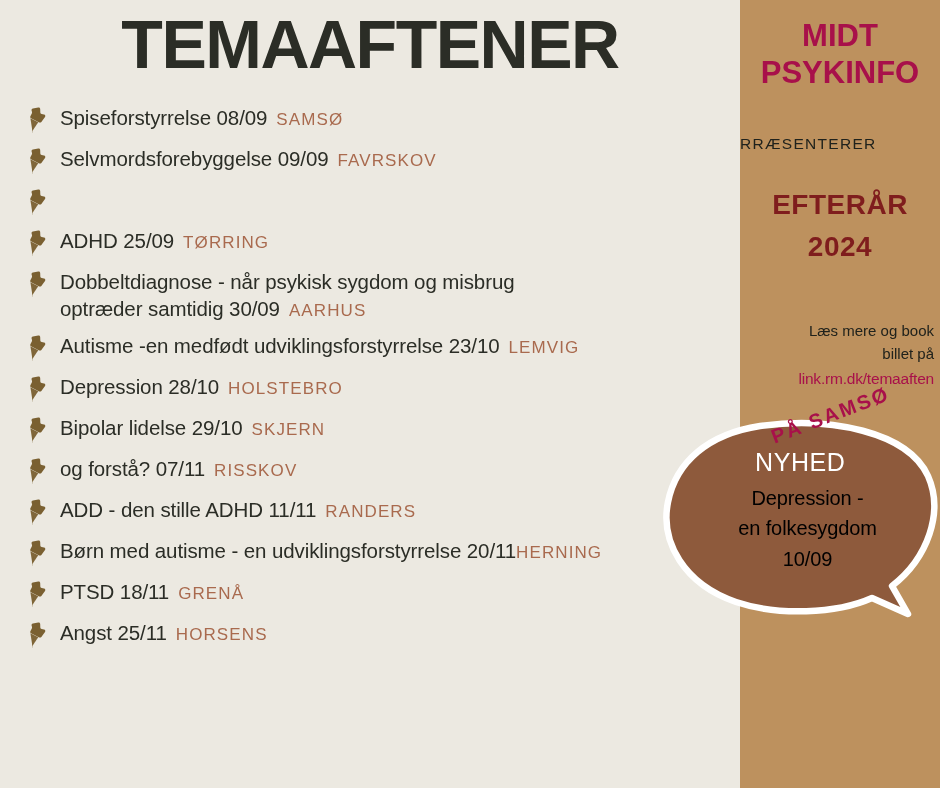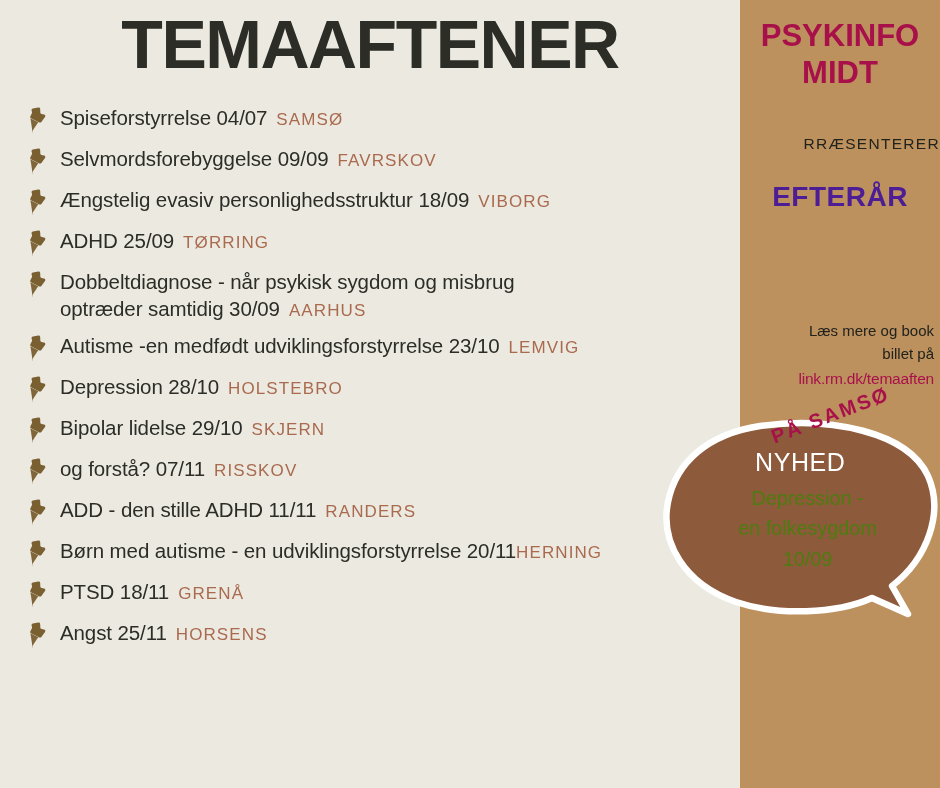--- a/index.html
+++ b/index.html
@@ -79,29 +79,30 @@
     background:#BD915E;
   }
   #brand-block{
     position:absolute;left:0;top:18px;width:200px;text-align:center;
   }
   .brand-line{
     font-weight:bold;font-size:31px;line-height:1.18;
     color:#A8104A;letter-spacing:0px;
   }
   #presents{
-    position:absolute;left:0;top:135px;width:200px;text-align:right;
+    position:absolute;left:0;top:135px;width:200px;text-align:left;
     font-size:15.5px;letter-spacing:1.3px;color:#20221C;font-weight:normal;
   }
   #season-block{
     position:absolute;left:0;top:180px;width:200px;text-align:center;
   }
   .season-line{
-    font-weight:bold;font-size:28px;line-height:1.2;color:#4c1d95;
+    font-weight:bold;font-size:28px;line-height:1.2;color:#7f1d1d;
     letter-spacing:0.5px;
+    margin-top:8px;
   }
   #booking{
     position:absolute;left:6px;top:320px;width:188px;text-align:right;
     font-size:15px;line-height:1.52;color:#20221C;
   }
   #booking .booking-url{
     display:block;color:#A8104A;font-size:15.5px;letter-spacing:-0.2px;margin-top:1px;
     white-space:nowrap;
   }
 
@@ -112,21 +113,21 @@
   }
   #bubble-svg{position:absolute;left:0;top:0;}
   #bubble-content{
     position:absolute;left:40px;top:30px;width:215px;text-align:center;
   }
   #nyhed-label{
     font-size:25px;color:#FFFFFF;letter-spacing:0.6px;
     text-align:left;margin-left:55px;margin-bottom:6px;
   }
   .bubble-line{
-    font-size:20px;color:#4d7c0f;line-height:1.52;letter-spacing:-0.1px;
+    font-size:20px;color:#000000;line-height:1.52;letter-spacing:-0.1px;
   }
   #samso-badge{
     position:absolute;left:768px;top:427px;
     transform:rotate(-21deg);
     transform-origin:left top;
     font-size:20px;font-weight:bold;color:#A8104A;
     letter-spacing:2.3px;
     white-space:nowrap;
   }
 </style>
@@ -143,21 +144,21 @@
         <div class="event-row">
           <div class="pin-wrap">
             <svg class="pin-icon" width="24" height="26" viewBox="0 0 24 26" xmlns="http://www.w3.org/2000/svg">
       <g transform="rotate(-18 12 12)" fill="#7A6031">
         <path d="M8.5 2.2 C 8.5 1.1 9.3 0.4 10.4 0.5 L 15.8 1.1 C 16.9 1.2 17.5 2.1 17.2 3.1 L 16.2 6.6 C 16.0 7.4 16.3 8.0 17.0 8.4 L 19.1 9.6 C 20.2 10.2 20.3 11.5 19.3 12.2 L 14.3 15.8 C 13.6 16.3 12.7 16.2 12.1 15.6 L 5.6 9.2 C 5.0 8.6 5.0 7.7 5.6 7.1 L 8.0 4.6 C 8.4 4.2 8.5 3.8 8.5 3.2 Z"></path>
         <path d="M5.0 9.0 L 11.2 15.2 L 3.0 21.6 Z" opacity="0.95"></path>
         <path d="M6.6 14.6 L 2.0 24.6 L 4.9 16.0 Z"></path>
       </g>
     </svg>
           </div>
-          <div class="event-text"><span>Spiseforstyrrelse 04/07</span><span class="city">SAMSØ</span></div>
+          <div class="event-text"><span>Spiseforstyrrelse 08/09</span><span class="city">SAMSØ</span></div>
         </div>
         <div class="event-row">
           <div class="pin-wrap">
             <svg class="pin-icon" width="24" height="26" viewBox="0 0 24 26" xmlns="http://www.w3.org/2000/svg">
       <g transform="rotate(-18 12 12)" fill="#7A6031">
         <path d="M8.5 2.2 C 8.5 1.1 9.3 0.4 10.4 0.5 L 15.8 1.1 C 16.9 1.2 17.5 2.1 17.2 3.1 L 16.2 6.6 C 16.0 7.4 16.3 8.0 17.0 8.4 L 19.1 9.6 C 20.2 10.2 20.3 11.5 19.3 12.2 L 14.3 15.8 C 13.6 16.3 12.7 16.2 12.1 15.6 L 5.6 9.2 C 5.0 8.6 5.0 7.7 5.6 7.1 L 8.0 4.6 C 8.4 4.2 8.5 3.8 8.5 3.2 Z"></path>
         <path d="M5.0 9.0 L 11.2 15.2 L 3.0 21.6 Z" opacity="0.95"></path>
         <path d="M6.6 14.6 L 2.0 24.6 L 4.9 16.0 Z"></path>
       </g>
     </svg>
@@ -167,21 +168,20 @@
         <div class="event-row">
           <div class="pin-wrap">
             <svg class="pin-icon" width="24" height="26" viewBox="0 0 24 26" xmlns="http://www.w3.org/2000/svg">
       <g transform="rotate(-18 12 12)" fill="#7A6031">
         <path d="M8.5 2.2 C 8.5 1.1 9.3 0.4 10.4 0.5 L 15.8 1.1 C 16.9 1.2 17.5 2.1 17.2 3.1 L 16.2 6.6 C 16.0 7.4 16.3 8.0 17.0 8.4 L 19.1 9.6 C 20.2 10.2 20.3 11.5 19.3 12.2 L 14.3 15.8 C 13.6 16.3 12.7 16.2 12.1 15.6 L 5.6 9.2 C 5.0 8.6 5.0 7.7 5.6 7.1 L 8.0 4.6 C 8.4 4.2 8.5 3.8 8.5 3.2 Z"></path>
         <path d="M5.0 9.0 L 11.2 15.2 L 3.0 21.6 Z" opacity="0.95"></path>
         <path d="M6.6 14.6 L 2.0 24.6 L 4.9 16.0 Z"></path>
       </g>
     </svg>
           </div>
-          <div class="event-text"><span>Ængstelig evasiv personlighedsstruktur 18/09</span><span class="city">VIBORG</span></div>
         </div>
         <div class="event-row">
           <div class="pin-wrap">
             <svg class="pin-icon" width="24" height="26" viewBox="0 0 24 26" xmlns="http://www.w3.org/2000/svg">
       <g transform="rotate(-18 12 12)" fill="#7A6031">
         <path d="M8.5 2.2 C 8.5 1.1 9.3 0.4 10.4 0.5 L 15.8 1.1 C 16.9 1.2 17.5 2.1 17.2 3.1 L 16.2 6.6 C 16.0 7.4 16.3 8.0 17.0 8.4 L 19.1 9.6 C 20.2 10.2 20.3 11.5 19.3 12.2 L 14.3 15.8 C 13.6 16.3 12.7 16.2 12.1 15.6 L 5.6 9.2 C 5.0 8.6 5.0 7.7 5.6 7.1 L 8.0 4.6 C 8.4 4.2 8.5 3.8 8.5 3.2 Z"></path>
         <path d="M5.0 9.0 L 11.2 15.2 L 3.0 21.6 Z" opacity="0.95"></path>
         <path d="M6.6 14.6 L 2.0 24.6 L 4.9 16.0 Z"></path>
       </g>
     </svg>
@@ -296,28 +296,29 @@
           </div>
           <div class="event-text"><span> Angst 25/11</span><span class="city">HORSENS</span></div>
         </div>
       </div>
 
   </div>
 
   <div id="sidebar">
 
     <div id="brand-block">
+      <div class="brand-line">MIDT</div>
       <div class="brand-line">PSYKINFO</div>
-      <div class="brand-line">MIDT</div>
     </div>
 
     <div id="presents">RRÆSENTERER</div>
 
     <div id="season-block">
       <div class="season-line">EFTERÅR</div>
+      <div class="season-line">2024</div>
     </div>
 
     <div id="booking">
       <span>Læs mere og book</span><br>
       <span>billet på</span>
       <span class="booking-url">link.rm.dk/temaaften</span>
     </div>
 
   </div>
 

